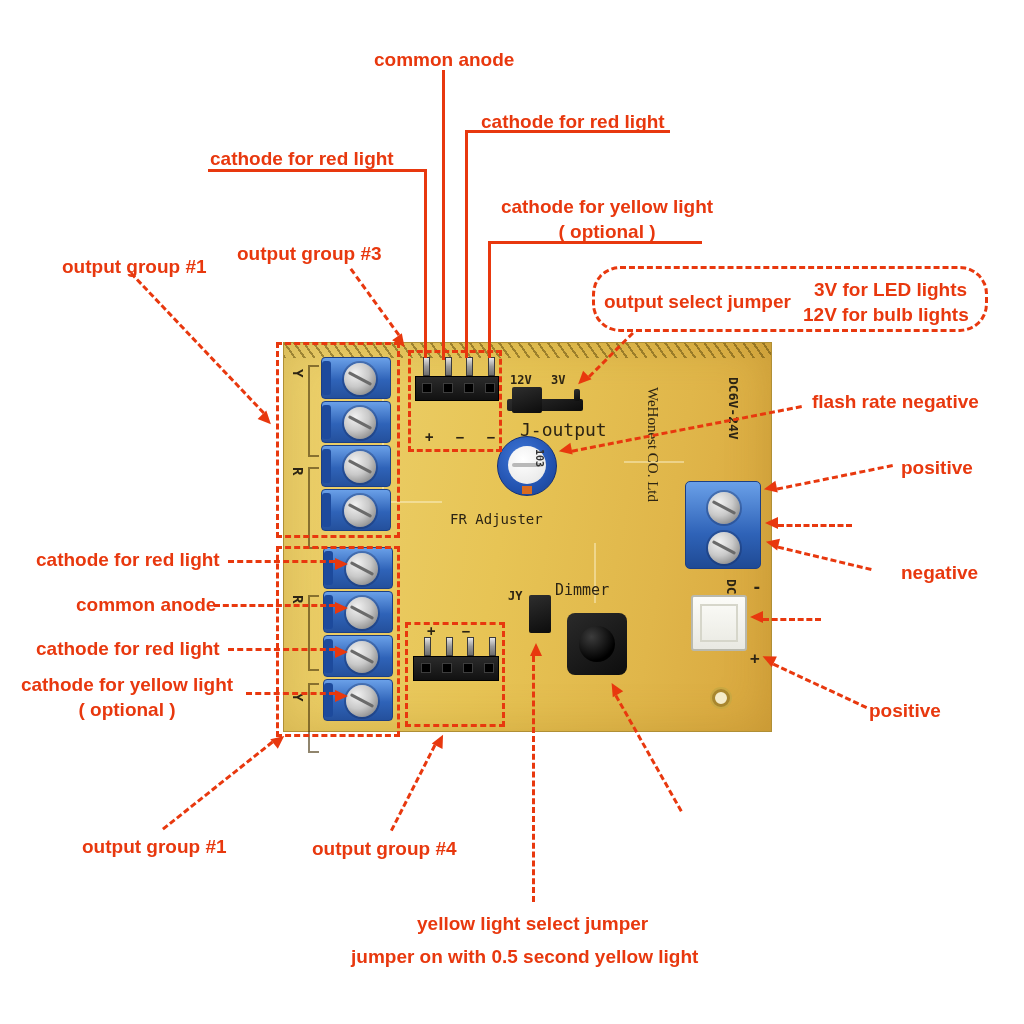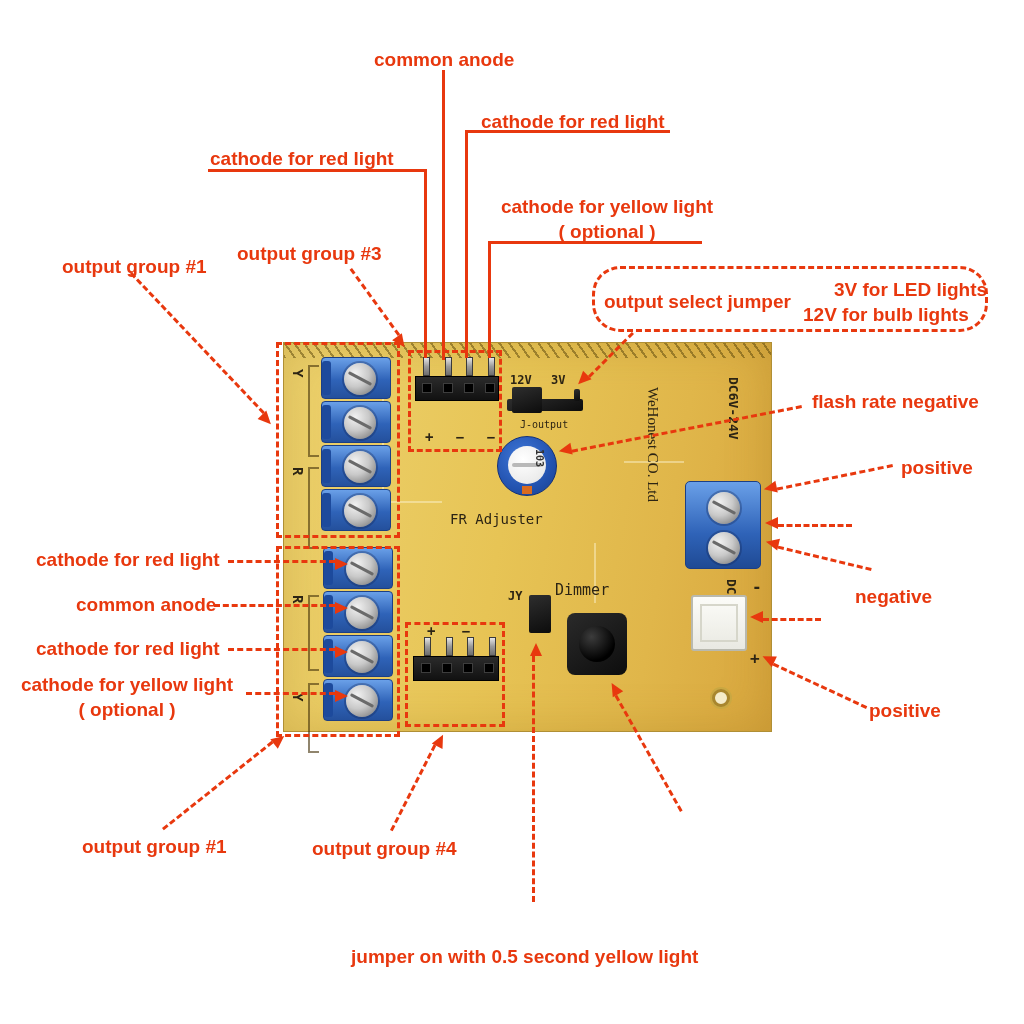--- a/index.html
+++ b/index.html
@@ -118,21 +118,21 @@
       <div class="hole" style="left:48px;"></div>
       <div class="hole" style="left:69px;"></div>
     </div>
     <div class="silk" style="left:141px;top:86px;font-size:14px;letter-spacing:7px;font-weight:bold;">+ − −</div>
 
     <div class="silk" style="left:226px;top:30px;font-size:12px;font-weight:bold;">12V</div>
     <div class="silk" style="left:267px;top:30px;font-size:12px;font-weight:bold;">3V</div>
     <div class="jblk" style="left:223px;top:56px;width:76px;height:12px;"></div>
     <div class="jblk" style="left:228px;top:44px;width:30px;height:26px;"></div>
     <div class="jblk" style="left:290px;top:46px;width:6px;height:12px;"></div>
-    <div class="silk" style="left:236px;top:76px;font-size:10px;">J-output</div>
+    <div class="silk" style="left:236px;top:76px;font-size:18px;">J-output</div>
 
     <div class="trim">
       <div class="trimdial"></div>
       <div class="trimnotch"></div>
       <div class="silk vsilk" style="left:36px;top:12px;font-size:10px;font-weight:bold;color:#333;">103</div>
     </div>
     <div class="silk" style="left:166px;top:168px;font-size:14px;">FR Adjuster</div>
 
     <div class="silk vsilk" style="left:442px;top:34px;font-size:13px;font-weight:bold;">DC6V-24V</div>
     <div class="silk vsilk" style="left:360px;top:44px;font-size:15px;font-family:'Liberation Serif',serif;">WeHonest CO. Ltd</div>
@@ -236,32 +236,33 @@
   <div class="lbl" style="left:374px;top:48px;">common anode</div>
   <div class="lbl" style="left:481px;top:110px;">cathode for red light</div>
   <div class="lbl" style="left:210px;top:147px;">cathode for red light</div>
   <div class="lbl lblc" style="left:496px;top:195px;width:222px;">
     <div>cathode for yellow light</div>
     <div>( optional )</div>
   </div>
   <div class="lbl" style="left:62px;top:255px;">output group #1</div>
   <div class="lbl" style="left:237px;top:242px;">output group #3</div>
   <div class="lbl" style="left:604px;top:290px;">output select jumper</div>
-  <div class="lbl" style="left:814px;top:278px;margin-left:20px;">3V for LED lights</div>
+  <div class="lbl" style="left:814px;top:278px;">3V for LED lights</div>
   <div class="lbl" style="left:803px;top:303px;">12V for bulb lights</div>
   <div class="lbl" style="left:812px;top:390px;">flash rate negative</div>
   <div class="lbl" style="left:901px;top:456px;">positive</div>
-  <div class="lbl" style="left:855px;top:561px;margin-top:24px;">negative</div>
+  <div class="lbl" style="left:901px;top:561px;">negative</div>
   <div class="lbl lblc" style="left:824px;top:600px;width:200px;">
   </div>
   <div class="lbl" style="left:869px;top:699px;">positive</div>
   <div class="lbl" style="left:36px;top:548px;">cathode for red light</div>
   <div class="lbl" style="left:76px;top:593px;">common anode</div>
   <div class="lbl" style="left:36px;top:637px;">cathode for red light</div>
   <div class="lbl lblc" style="left:16px;top:673px;width:222px;">
     <div>cathode for yellow light</div>
     <div>( optional )</div>
   </div>
   <div class="lbl" style="left:82px;top:835px;">output group #1</div>
   <div class="lbl" style="left:312px;top:837px;">output group #4</div>
+  <div class="lbl" style="left:417px;top:912px;">yellow light select jumper</div>
   <div class="lbl" style="left:351px;top:945px;">jumper on with 0.5 second yellow light</div>
 
 </div>
 
 </body></html>

